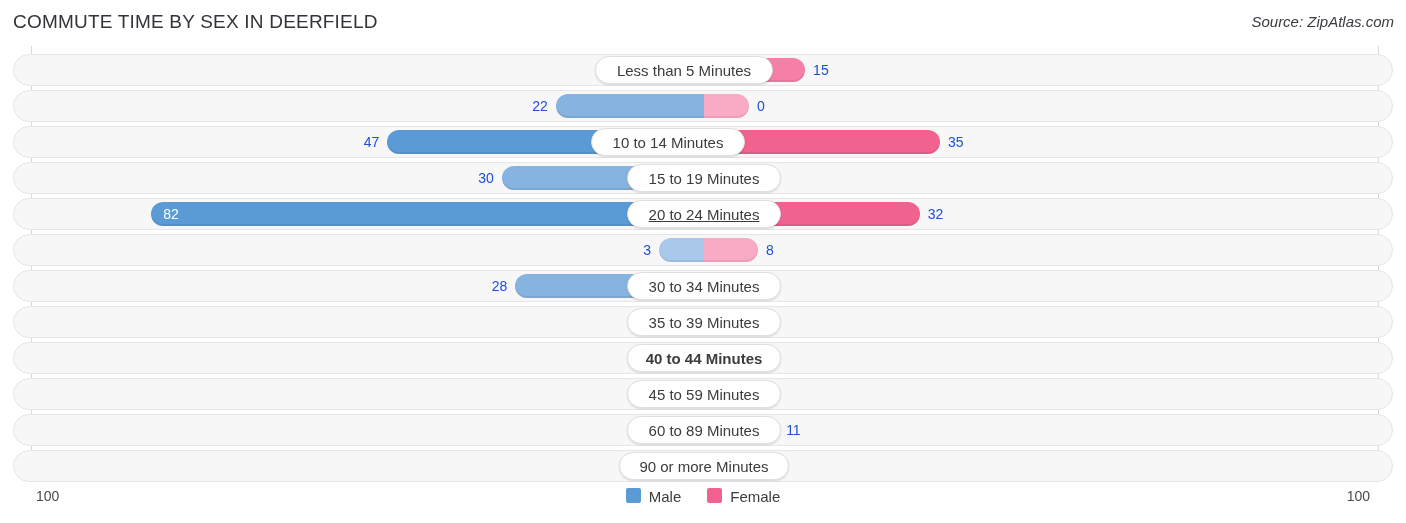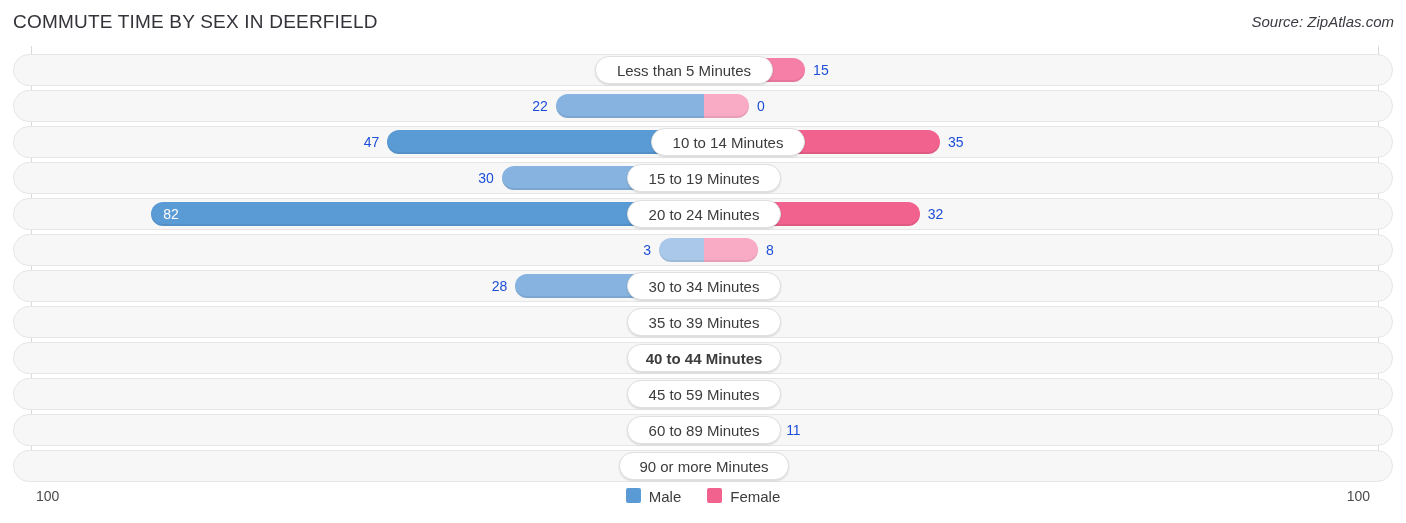--- a/index.html
+++ b/index.html
@@ -108,41 +108,41 @@
         </div>
       </div>
       <div class="row" style="top: 80px;">
         <div class="track"></div>
         <div class="bars">
           <div class="bar bar-male" style="left: 374.22px; width: 316.78px; background: rgb(91, 155, 213);"></div>
           <div class="bar bar-female" style="left: 691px; width: 235.9px; background: rgb(242, 98, 143);"></div>
           <div class="val val-male" style="left: 322.22px; width: 44px;">47</div>
           <div class="val val-female" style="left: 934.9px; width: 44px;">35</div>
         </div>
-        <div class="center-pill" style="width: 154px; left: 638px;">10 to 14 Minutes</div>
+        <div class="center-pill" style="width: 154px; left: 578px;">10 to 14 Minutes</div>
       </div>
       <div class="row" style="top: 116px;">
         <div class="track"></div>
         <div class="bars">
           <div class="bar bar-male" style="left: 488.8px; width: 202.2px; background: rgb(134, 179, 224);"></div>
           <div class="bar bar-female" style="left: 691px; width: 47.18px; background: rgb(249, 170, 196);"></div>
           <div class="val val-male" style="left: 436.8px; width: 44px;">30</div>
           <div class="val val-female" style="left: 746.18px; width: 44px;">7</div>
         </div>
         <div class="center-pill" style="width: 154px; left: 614px;">15 to 19 Minutes</div>
       </div>
       <div class="row" style="top: 152px;">
         <div class="track"></div>
         <div class="bars">
           <div class="bar bar-male" style="left: 138.32px; width: 552.68px; background: rgb(91, 155, 213);"></div>
           <div class="bar bar-female" style="left: 691px; width: 215.68px; background: rgb(242, 98, 143);"></div>
           <div class="val val-male val-inside" style="left: 150.32px; width: 40px; text-align: left;">82</div>
           <div class="val val-female" style="left: 914.68px; width: 44px;">32</div>
         </div>
-        <div class="center-pill" style="width: 154px; left: 614px;">20 to 24 Minutes</div>
+        <div class="center-pill" style="width: 154px; left: 614px; text-decoration: underline;">20 to 24 Minutes</div>
       </div>
       <div class="row" style="top: 188px;">
         <div class="track"></div>
         <div class="bars">
           <div class="bar bar-male" style="left: 646px; width: 45px; background: rgb(170, 201, 234);"></div>
           <div class="bar bar-female" style="left: 691px; width: 53.92px; background: rgb(249, 170, 196);"></div>
           <div class="val val-male" style="left: 594px; width: 44px;">3</div>
           <div class="val val-female" style="left: 752.92px; width: 44px;">8</div>
         </div>
       </div>

